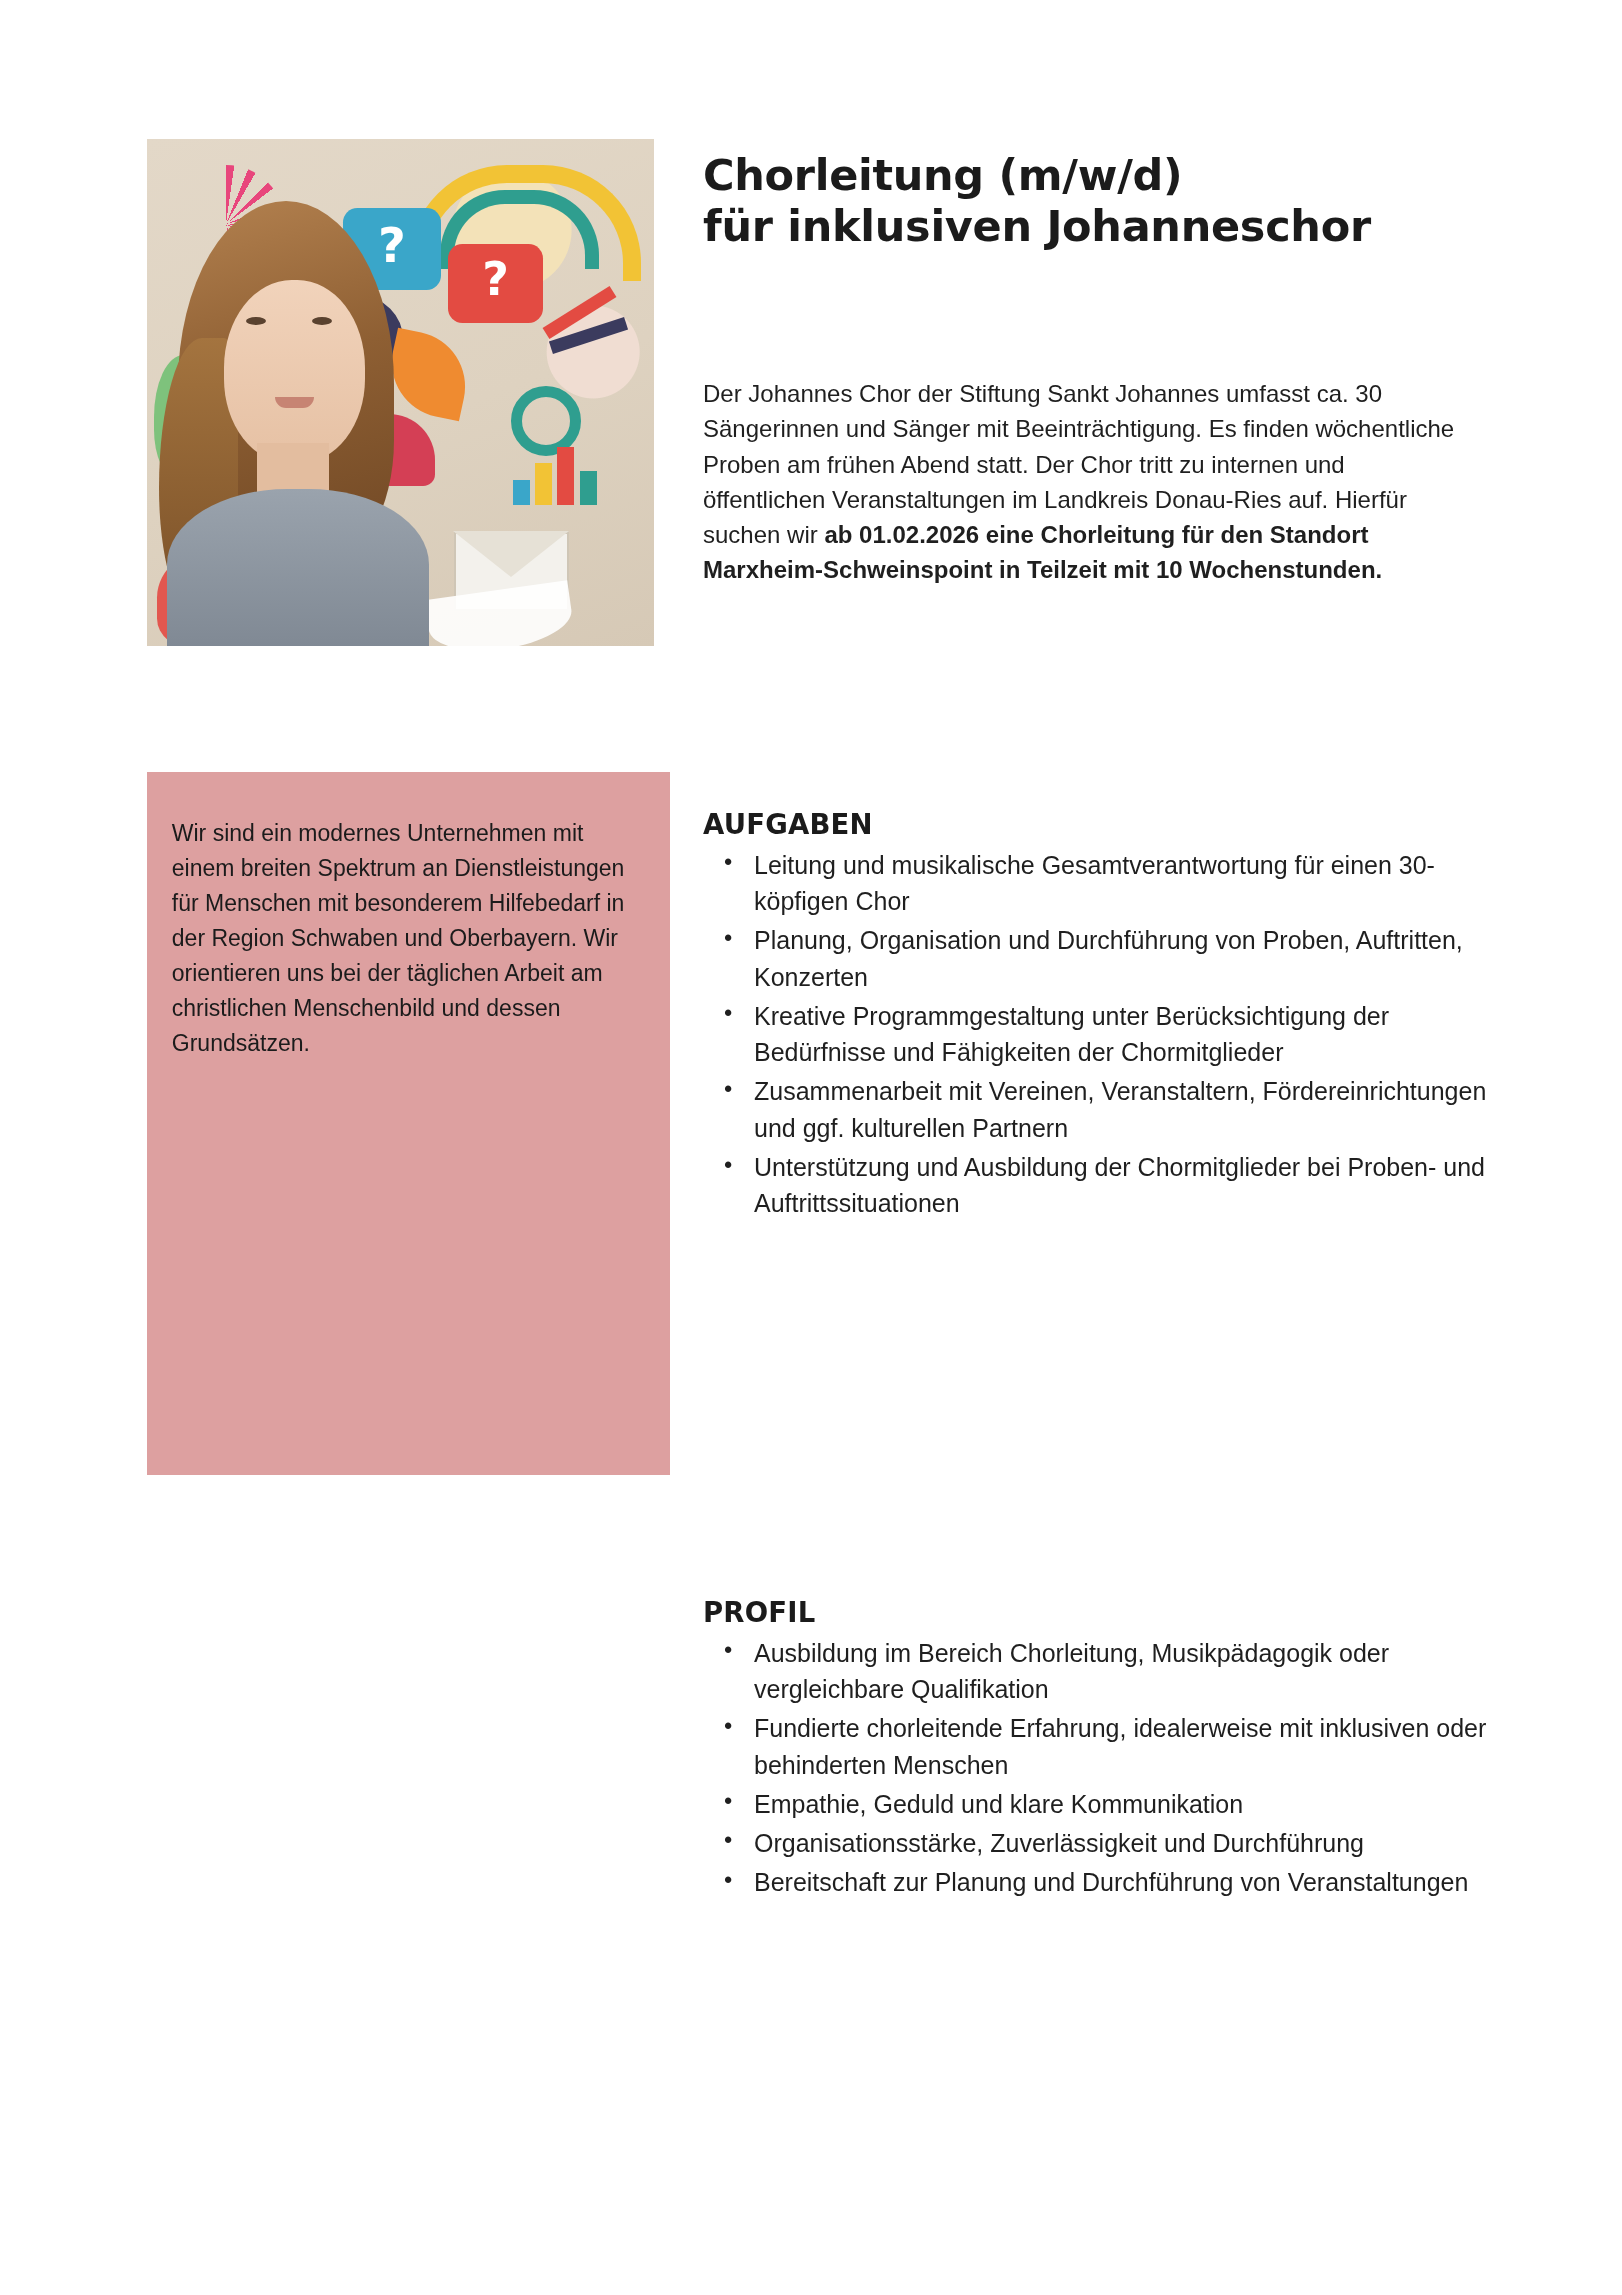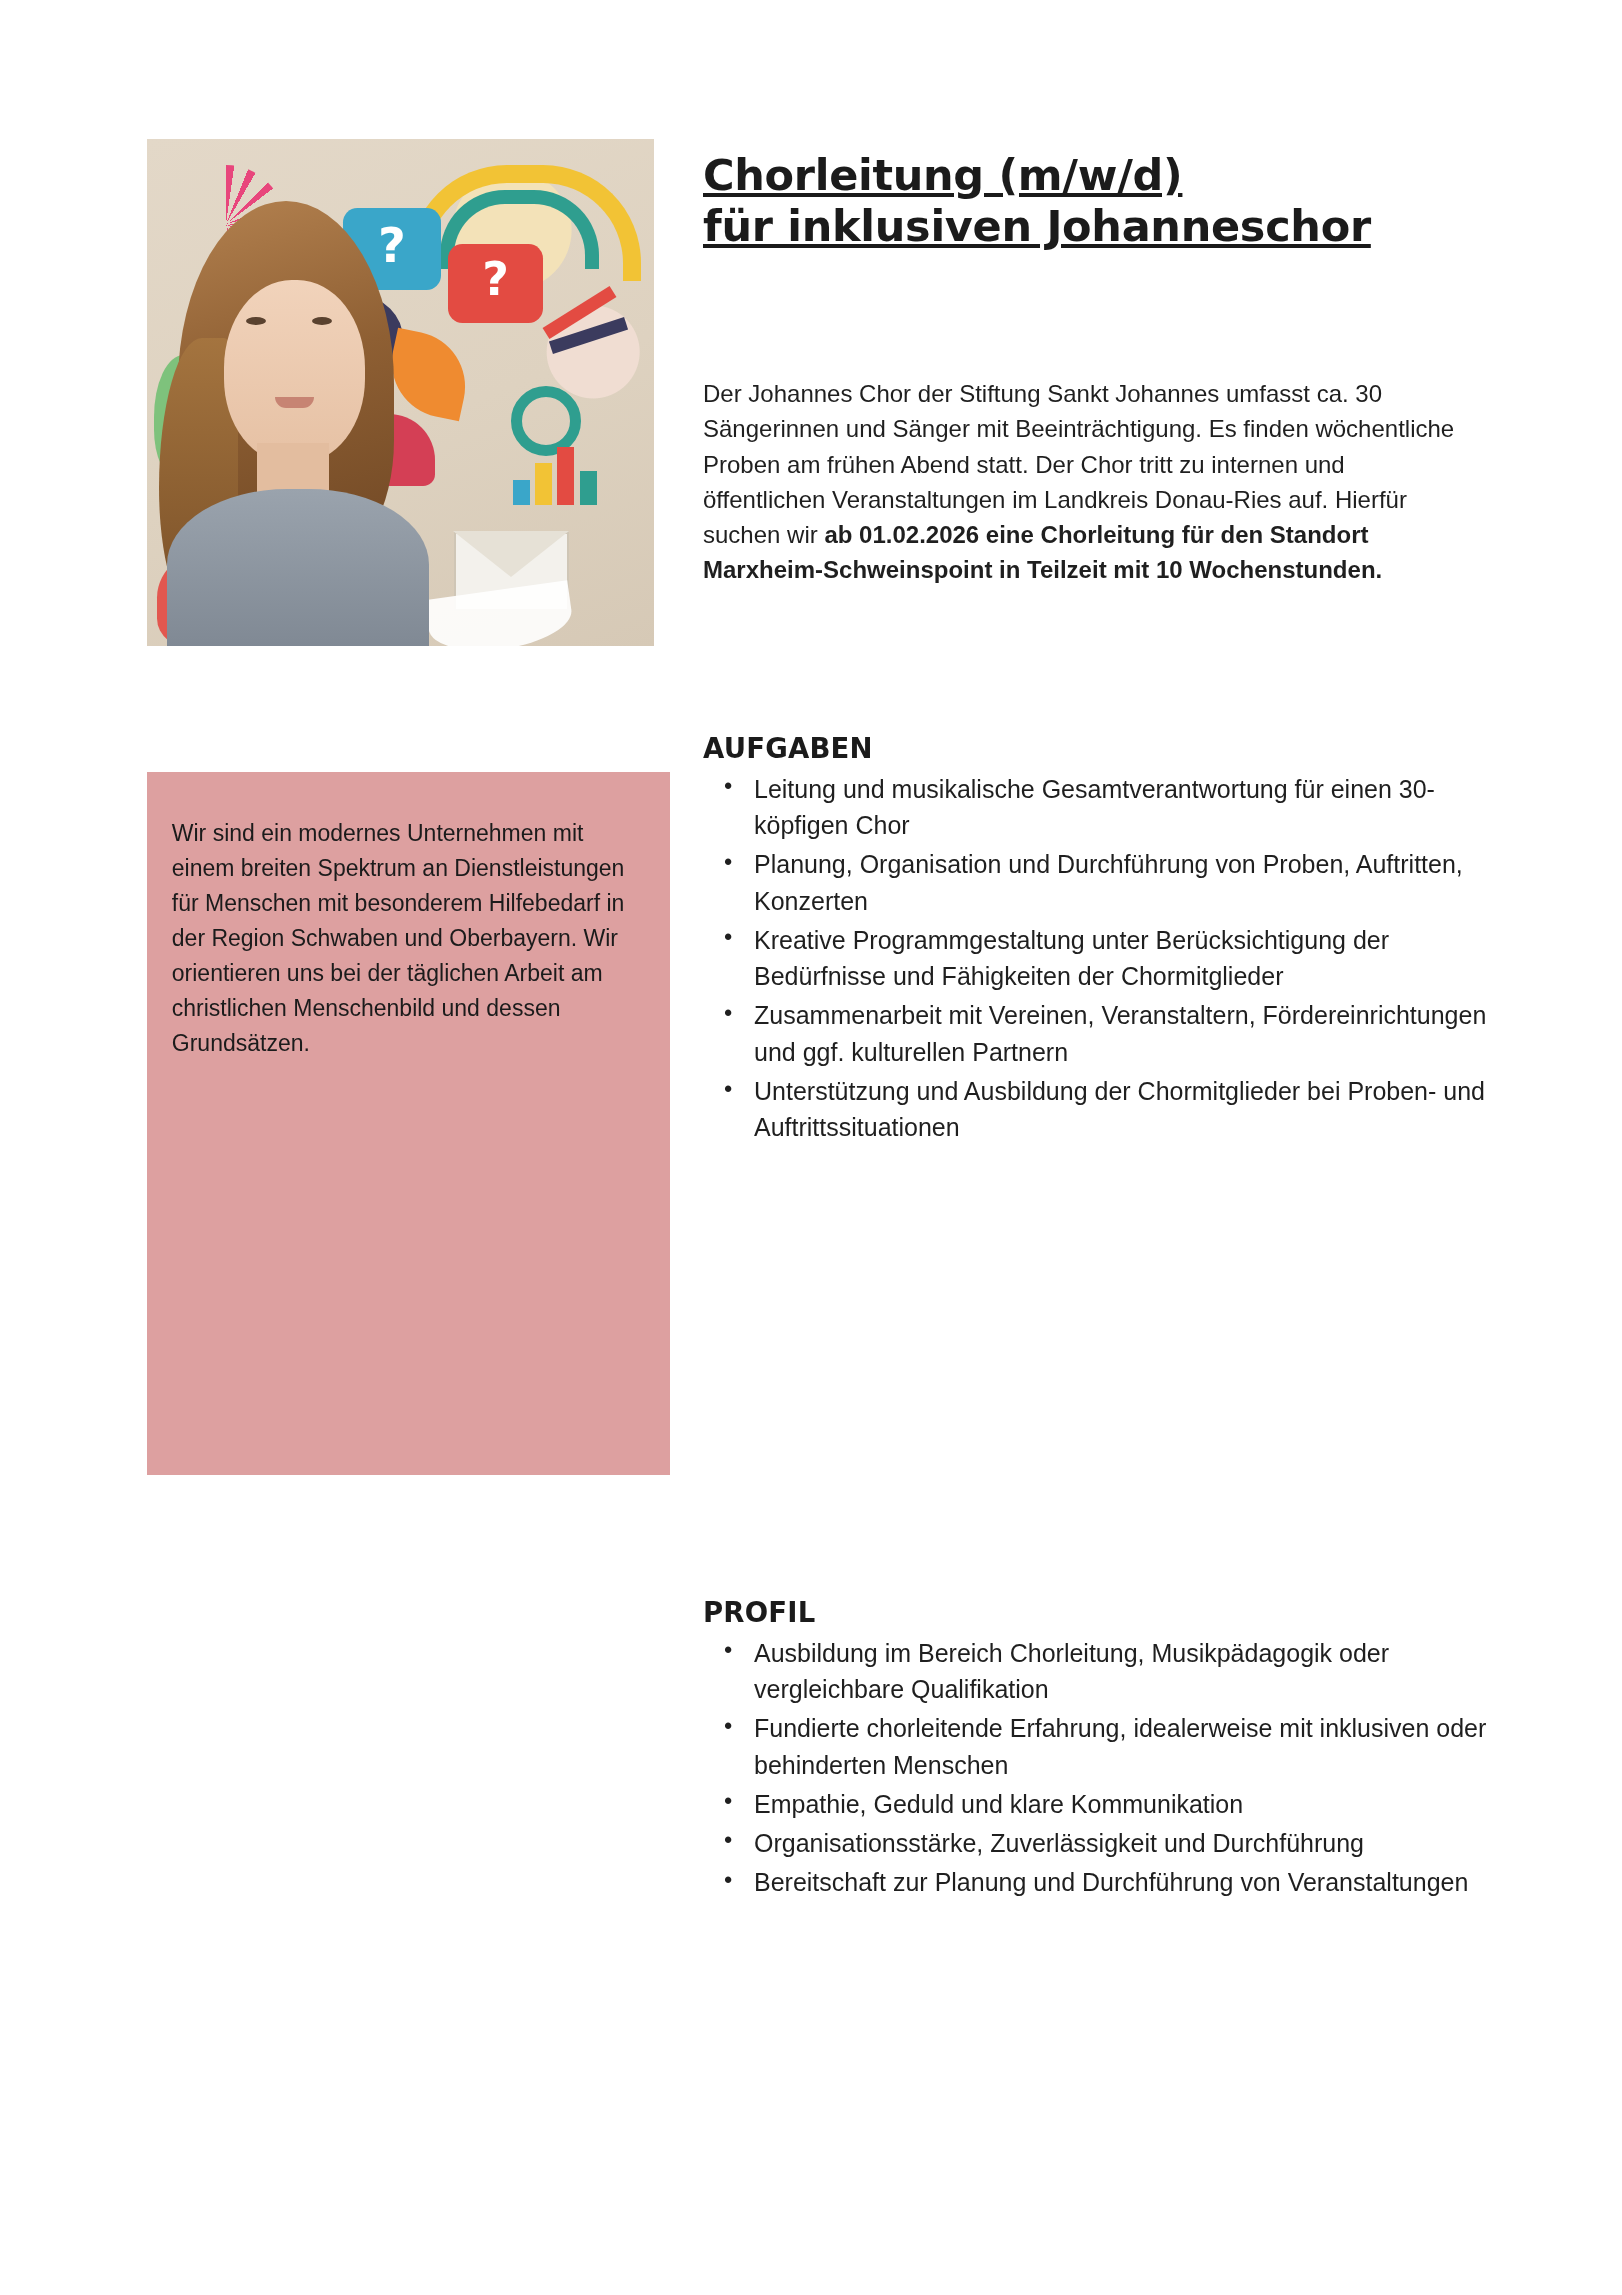--- a/index.html
+++ b/index.html
@@ -224,21 +224,20 @@
     width: 262px; height: 164px;
     background: linear-gradient(180deg, #9aa3ad 0%, #7f8893 100%);
     border-radius: 46% 46% 0 0;
   }
 
   .title-block {
     position: absolute;
     left: 703px;
     top: 150px;
     width: 785px;
-    text-decoration: underline;
   }
   .title-line {
     font-family: "DejaVu Sans", sans-serif;
     font-weight: bold;
     font-size: 43px;
     line-height: 1.18;
     letter-spacing: -0.3px;
     color: #1b1b1b;
   }
 
@@ -305,21 +304,21 @@
   }
   ul.bullets li::before {
     content: "•";
     position: absolute;
     left: -30px;
     top: -1.3px;
     font-size: 23.6px;
     color: #1f1f1f;
   }
 
-  #aufgaben { top: 732px; }
+  #aufgaben { top: 808px; }
   #profil { top: 1596px; }
 </style>
 </head>
 <body>
 
 <div class="page">
 
   <div class="header">
 
     <div class="photo-box">

